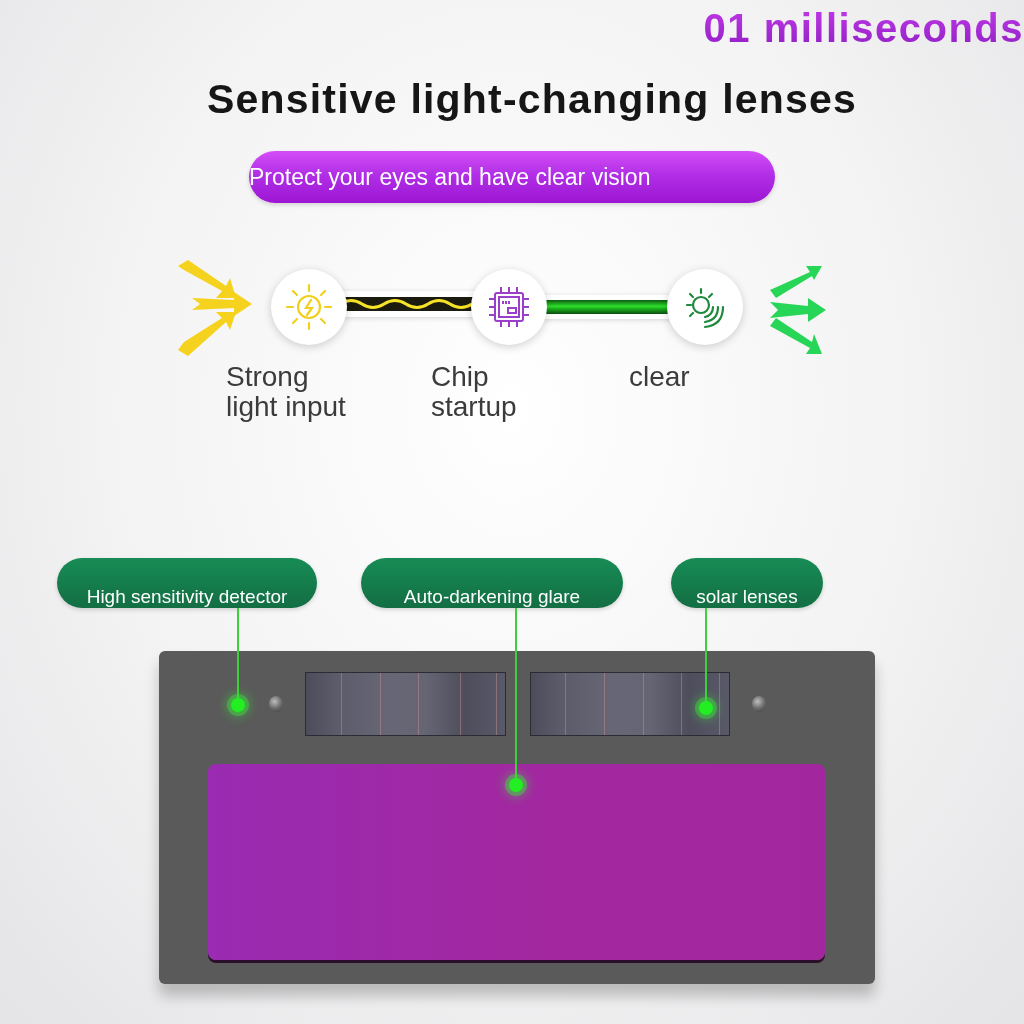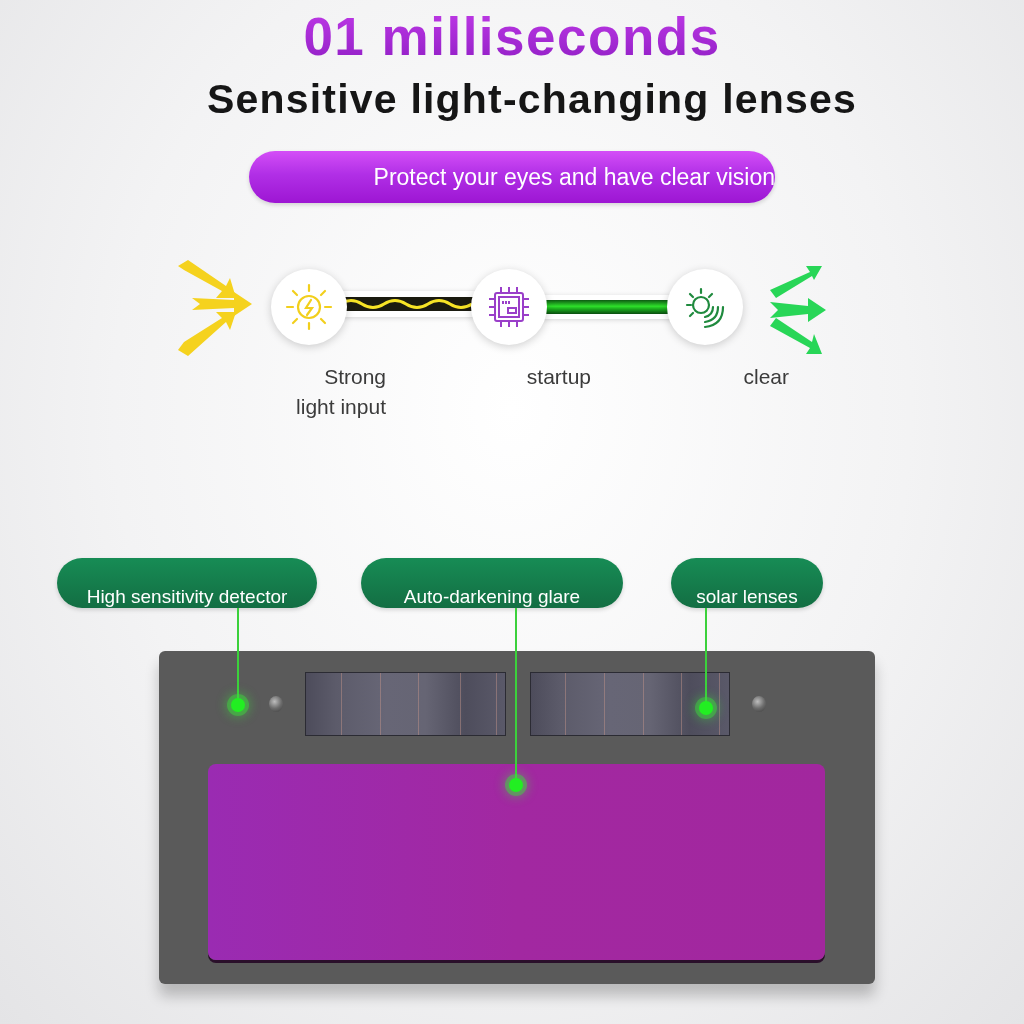--- a/index.html
+++ b/index.html
@@ -1,32 +1,32 @@
 <!DOCTYPE html>
 <html><head>
 <meta charset="utf-8">
 <style>
   html,body{margin:0;padding:0;}
   body{width:1024px;height:1024px;position:relative;overflow:hidden;
     background:radial-gradient(ellipse at 50% 40%, #ffffff 0%, #f3f3f4 55%, #e4e4e6 100%);
     font-family:"Liberation Sans","DejaVu Sans",sans-serif;}
   .abs{position:absolute;}
-  .headline{left:0;width:1024px;top:6px;text-align:center;font-weight:bold;font-size:53px;
+  .headline{left:0;width:1024px;top:6px;text-align:right;font-weight:bold;font-size:40px;
     color:#a524d6;letter-spacing:1.5px;
     background:linear-gradient(180deg,#c13ae8 0%,#8f1ec4 100%);-webkit-background-clip:text;background-clip:text;-webkit-text-fill-color:transparent;}
   .title{left:0;width:1024px;top:76px;text-align:center;font-weight:bold;font-size:41px;color:#161616;letter-spacing:1.2px;padding-left:20px;}
   .pill{left:249px;top:151px;width:526px;height:52px;border-radius:26px;
     background:linear-gradient(180deg,#d44ef7 0%,#b12fe6 45%,#9d16d3 100%);
     box-shadow:0 2px 4px rgba(0,0,0,0.15);color:#fff;font-size:23px;
-    display:flex;align-items:center;justify-content:flex-end;}
+    display:flex;align-items:center;justify-content:flex-start;}
   .node{width:76px;height:76px;border-radius:50%;background:#fff;
     box-shadow:0 2px 8px rgba(0,0,0,0.18);display:flex;align-items:center;justify-content:center;}
   .bar{height:26px;background:#fff;box-shadow:0 1px 5px rgba(0,0,0,0.15);}
   .bar-inner{position:absolute;left:0;right:0;top:6px;height:14px;}
-  .caption{font-size:21px;color:#3b3b3b;text-align:right;line-height:30px;width:160px;}
+  .caption{font-size:28px;color:#3b3b3b;text-align:left;line-height:30px;width:160px;}
   .tag{height:50px;border-radius:25px;background:linear-gradient(180deg,#178c55 0%,#136e43 100%);
     color:#fff;font-size:19px;display:flex;align-items:flex-end;justify-content:center;
     box-shadow:0 2px 4px rgba(0,0,0,0.15);}
   .leader{width:2px;background:#3bd13b;}
   .panel{left:159px;top:651px;width:716px;height:333px;background:#5a5a5a;border-radius:6px;
     box-shadow:0 12px 14px rgba(0,0,0,0.22);}
   .solar{top:672px;height:62px;background:linear-gradient(90deg,#4d4c5b 0%,#5c5b6a 15%,#676676 40%,#666574 60%,#4e4d5c 80%,#5a5969 100%);
     border:1px solid #2b2b33;}
   .solar .ln{position:absolute;top:0;bottom:0;width:1px;background:rgba(200,150,140,0.45);}
   .screen{left:208px;top:764px;width:617px;height:196px;border-radius:8px;
@@ -128,20 +128,21 @@
     <polygon points="4,40 42,44 42,36 60,48 42,60 42,52 4,56 12,48"></polygon>
     <polygon points="4,64 10,56 46,80 48,72 56,92 40,92 44,86"></polygon>
   </g>
 </svg>
 
 <div class="abs caption" style="left:226px;top:362px">
   <div>Strong</div>
   <div>light input</div>
 </div>
 <div class="abs caption" style="left:431px;top:362px">
+  <div>Chip</div>
   <div>startup</div>
 </div>
 <div class="abs caption" style="left:629px;top:362px">
   <div>clear</div>
 </div>
 
 <div class="abs tag" style="left:57px;top:558px;width:260px">
   <span>High sensitivity detector</span>
 </div>
 <div class="abs tag" style="left:361px;top:558px;width:262px">

